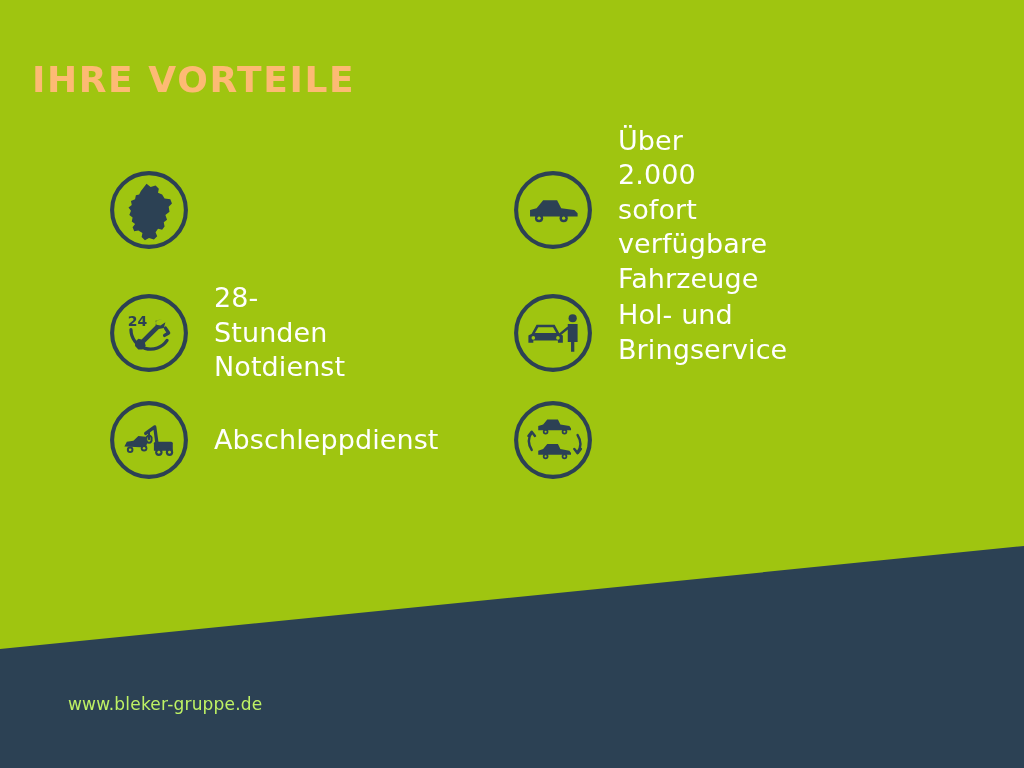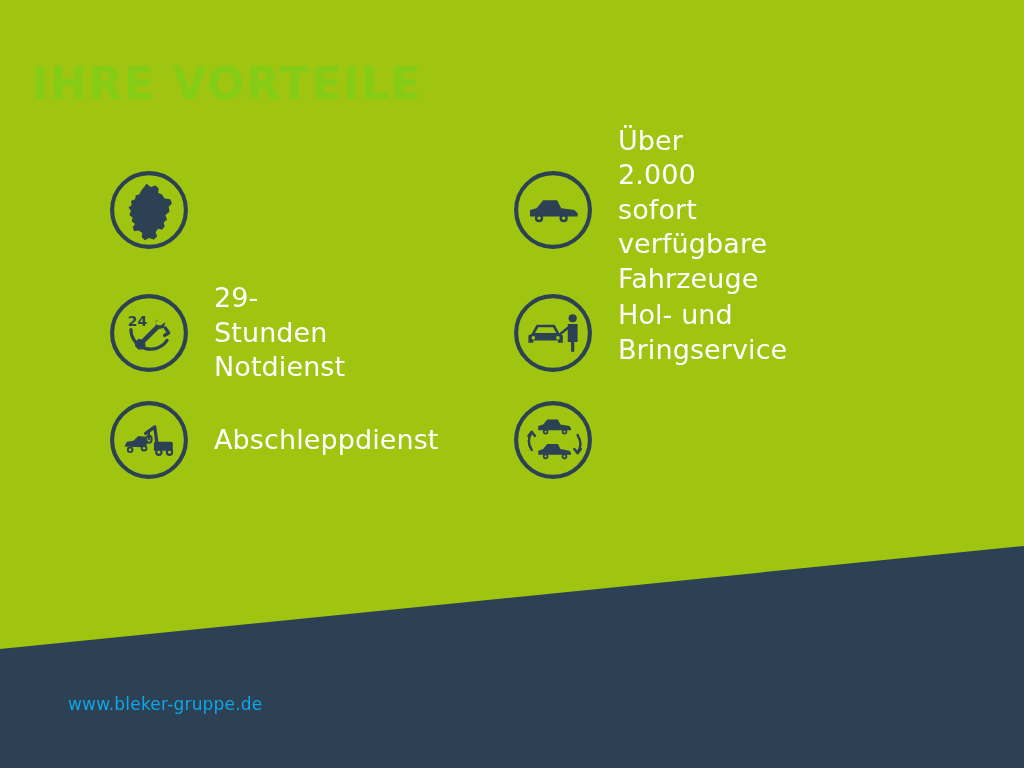--- a/index.html
+++ b/index.html
@@ -33,24 +33,24 @@
     background: #9fc510;
     -webkit-clip-path: polygon(0 0, 1024px 0, 1024px 546px, 0 649px);
     clip-path: polygon(0 0, 1024px 0, 1024px 546px, 0 649px);
   }
 
   #page-title {
     position: absolute;
     left: 32px;
     top: 62px;
     margin: 0;
-    font-size: 44px;
+    font-size: 36px;
     font-weight: bold;
     letter-spacing: 1.6px;
-    color: #84cc16;
+    color: #fdba74;
     line-height: 1;
     white-space: nowrap;
   }
 
   
   #benefits {
     position: absolute;
     left: 0;
     top: 150px;
     width: 1024px;
@@ -118,21 +118,21 @@
     font-size: 33px;
     font-weight: normal;
     letter-spacing: 0.5px;
     color: #ffffff;
     line-height: 1;
   }
   #logo-url {
     margin-top: 4px;
     margin-left: 36px;
     font-size: 17px;
-    color: #0ea5e9;
+    color: #bef264;
     letter-spacing: 0.2px;
   }
 </style>
 </head>
 <body>
 
 <div id="slide">
 
   <div id="green-panel"></div>
 
@@ -150,21 +150,21 @@
       </div>
 
       <div class="benefit-item row1">
         <svg class="benefit-icon" viewBox="0 0 100 100">
           <circle cx="50" cy="50" r="45" fill="none" stroke="#2c4154" stroke-width="5"></circle>
           <path d="M28 46 a24 24 0 0 0 44 13" fill="none" stroke="#2c4154" stroke-width="4" stroke-linecap="round"></path>
           <path d="M70 44 l4 6 -5 3" fill="none" stroke="#2c4154" stroke-width="4" stroke-linecap="round" stroke-linejoin="round"></path>
           <text x="36" y="42" font-family="'DejaVu Sans','Liberation Sans',sans-serif" font-size="17" font-weight="bold" fill="#2c4154" text-anchor="middle">24</text>
           <path fill="#2c4154" d="M66 33 l-7 2 -1 6 -17 17 -4 -1 -4 4 0 5 4 4 5 0 4 -4 -1 -4 17 -17 6 -1 2 -7 -6 4 -5 -1 -1 -5 z"></path>
         </svg>
-        <div class="benefit-label">29-Stunden
+        <div class="benefit-label">28-Stunden
 Notdienst</div>
       </div>
 
       <div class="benefit-item row2">
         <svg class="benefit-icon" viewBox="0 0 100 100">
           <circle cx="50" cy="50" r="45" fill="none" stroke="#2c4154" stroke-width="5"></circle>
 
           <path fill="#2c4154" d="M58 52 h19 a2 2 0 0 1 2 2 v9 h-23 v-9 a2 2 0 0 1 2 -2 z"></path>
 
           <path d="M60 56 L57 34 L46 42" fill="none" stroke="#2c4154" stroke-width="4" stroke-linecap="round" stroke-linejoin="round"></path>

